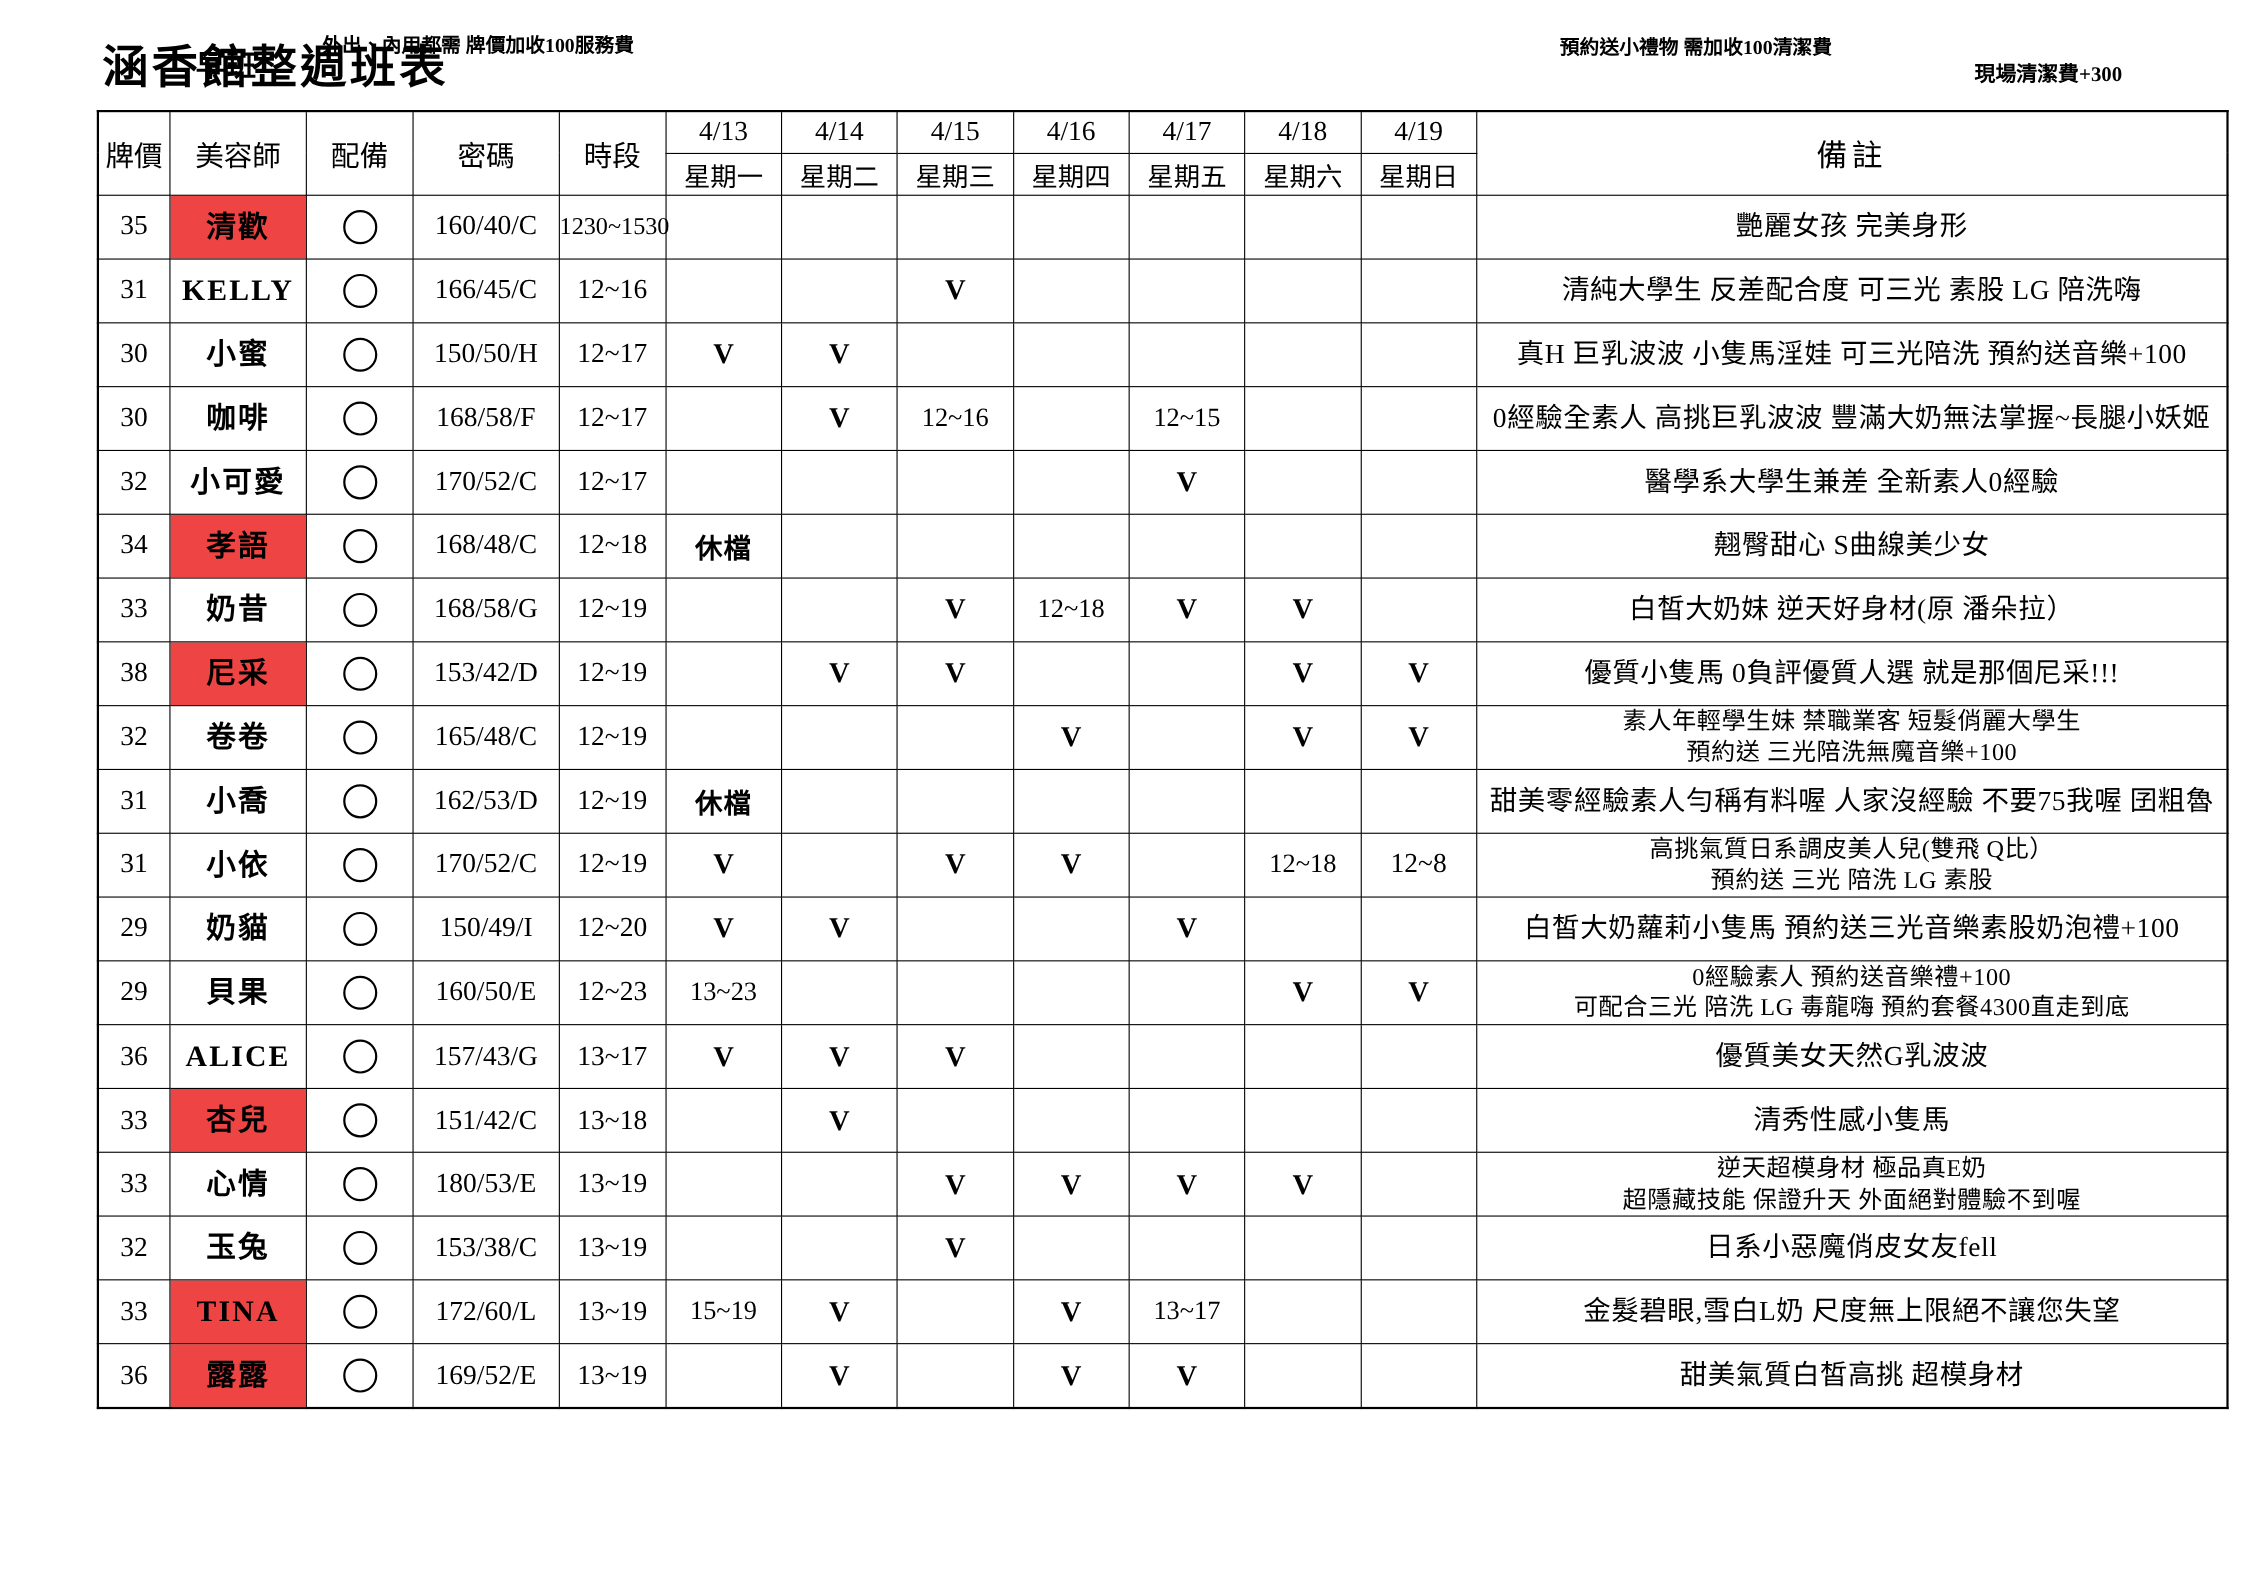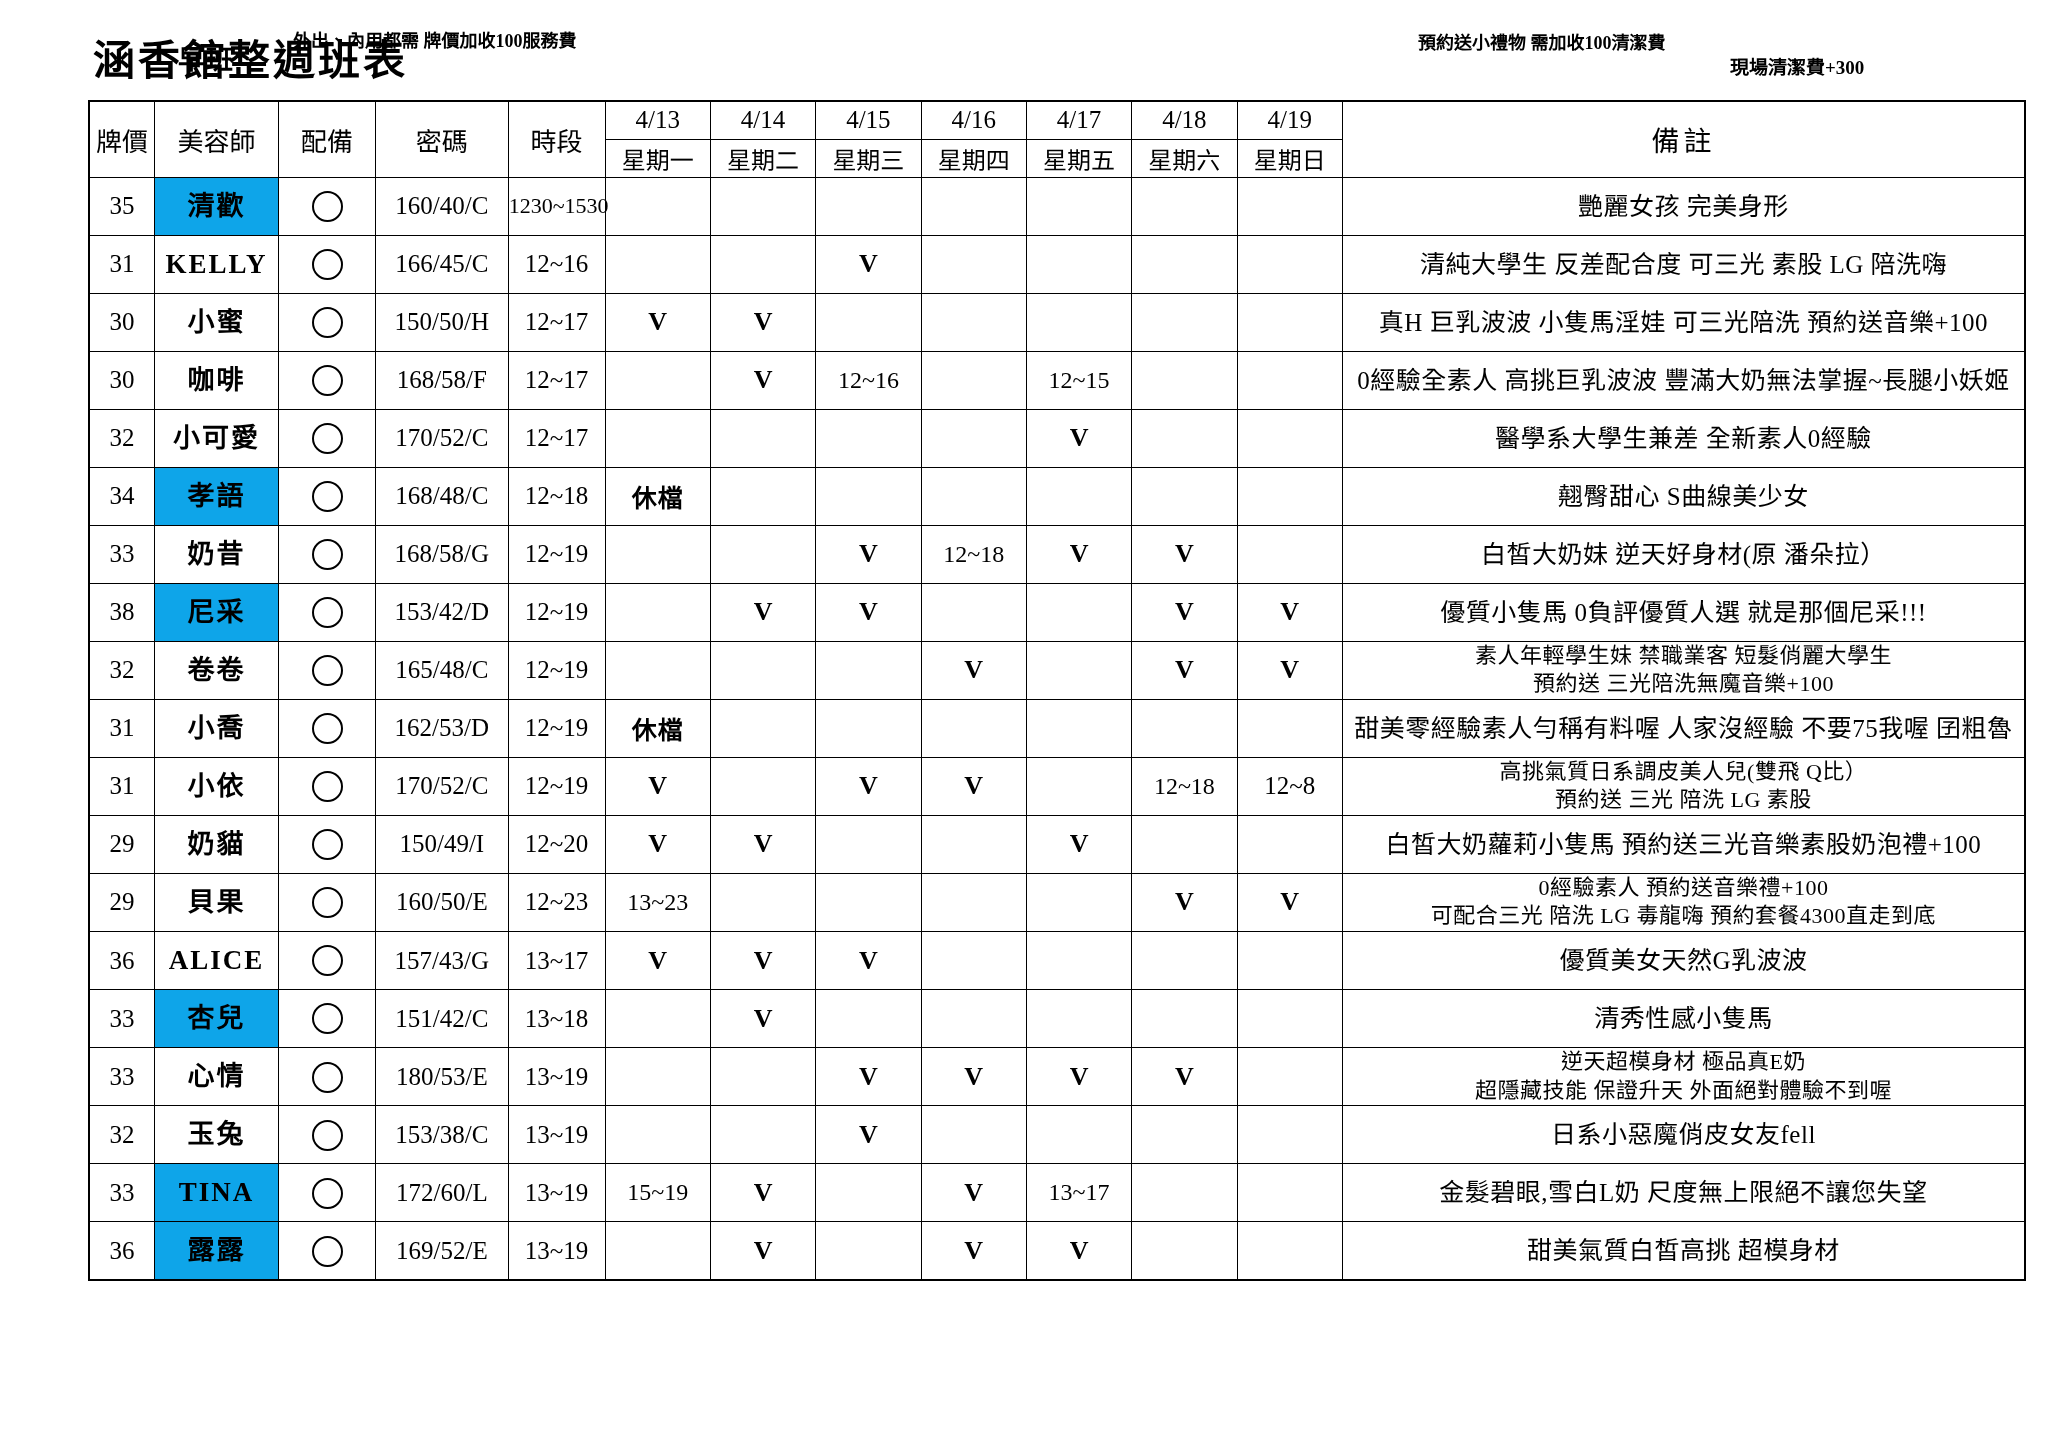--- a/index.html
+++ b/index.html
@@ -59,21 +59,21 @@
     position: absolute;
     left: 1325px;
     top: 30px;
     font-size: 18px;
     font-weight: bold;
     line-height: 1.5;
     white-space: nowrap;
   }
   .hdr-note-right2 {
     position: absolute;
-    left: 1637px;
+    left: 1702px;
     top: 52px;
     font-size: 19px;
     font-weight: bold;
     white-space: nowrap;
   }
 
   
   .sheet-wrap {
     margin: 8px 55px 0 55px;
   }
@@ -122,21 +122,21 @@
   td.name-cell .name-box {
     display: block;
     width: 100%;
     height: 100%;
     line-height: 57px;
     font-size: 27px;
     font-weight: bold;
     letter-spacing: 2px;
   }
   td.name-cell .name-box.hl {
-    background: #0ea5e9;
+    background: #ef4444;
   }
   td.code-cell {
     font-family: "Liberation Serif", serif;
     font-size: 25px;
   }
   td.time-cell {
     font-size: 25px;
   }
   td.time-cell.small {
     font-size: 22px;

